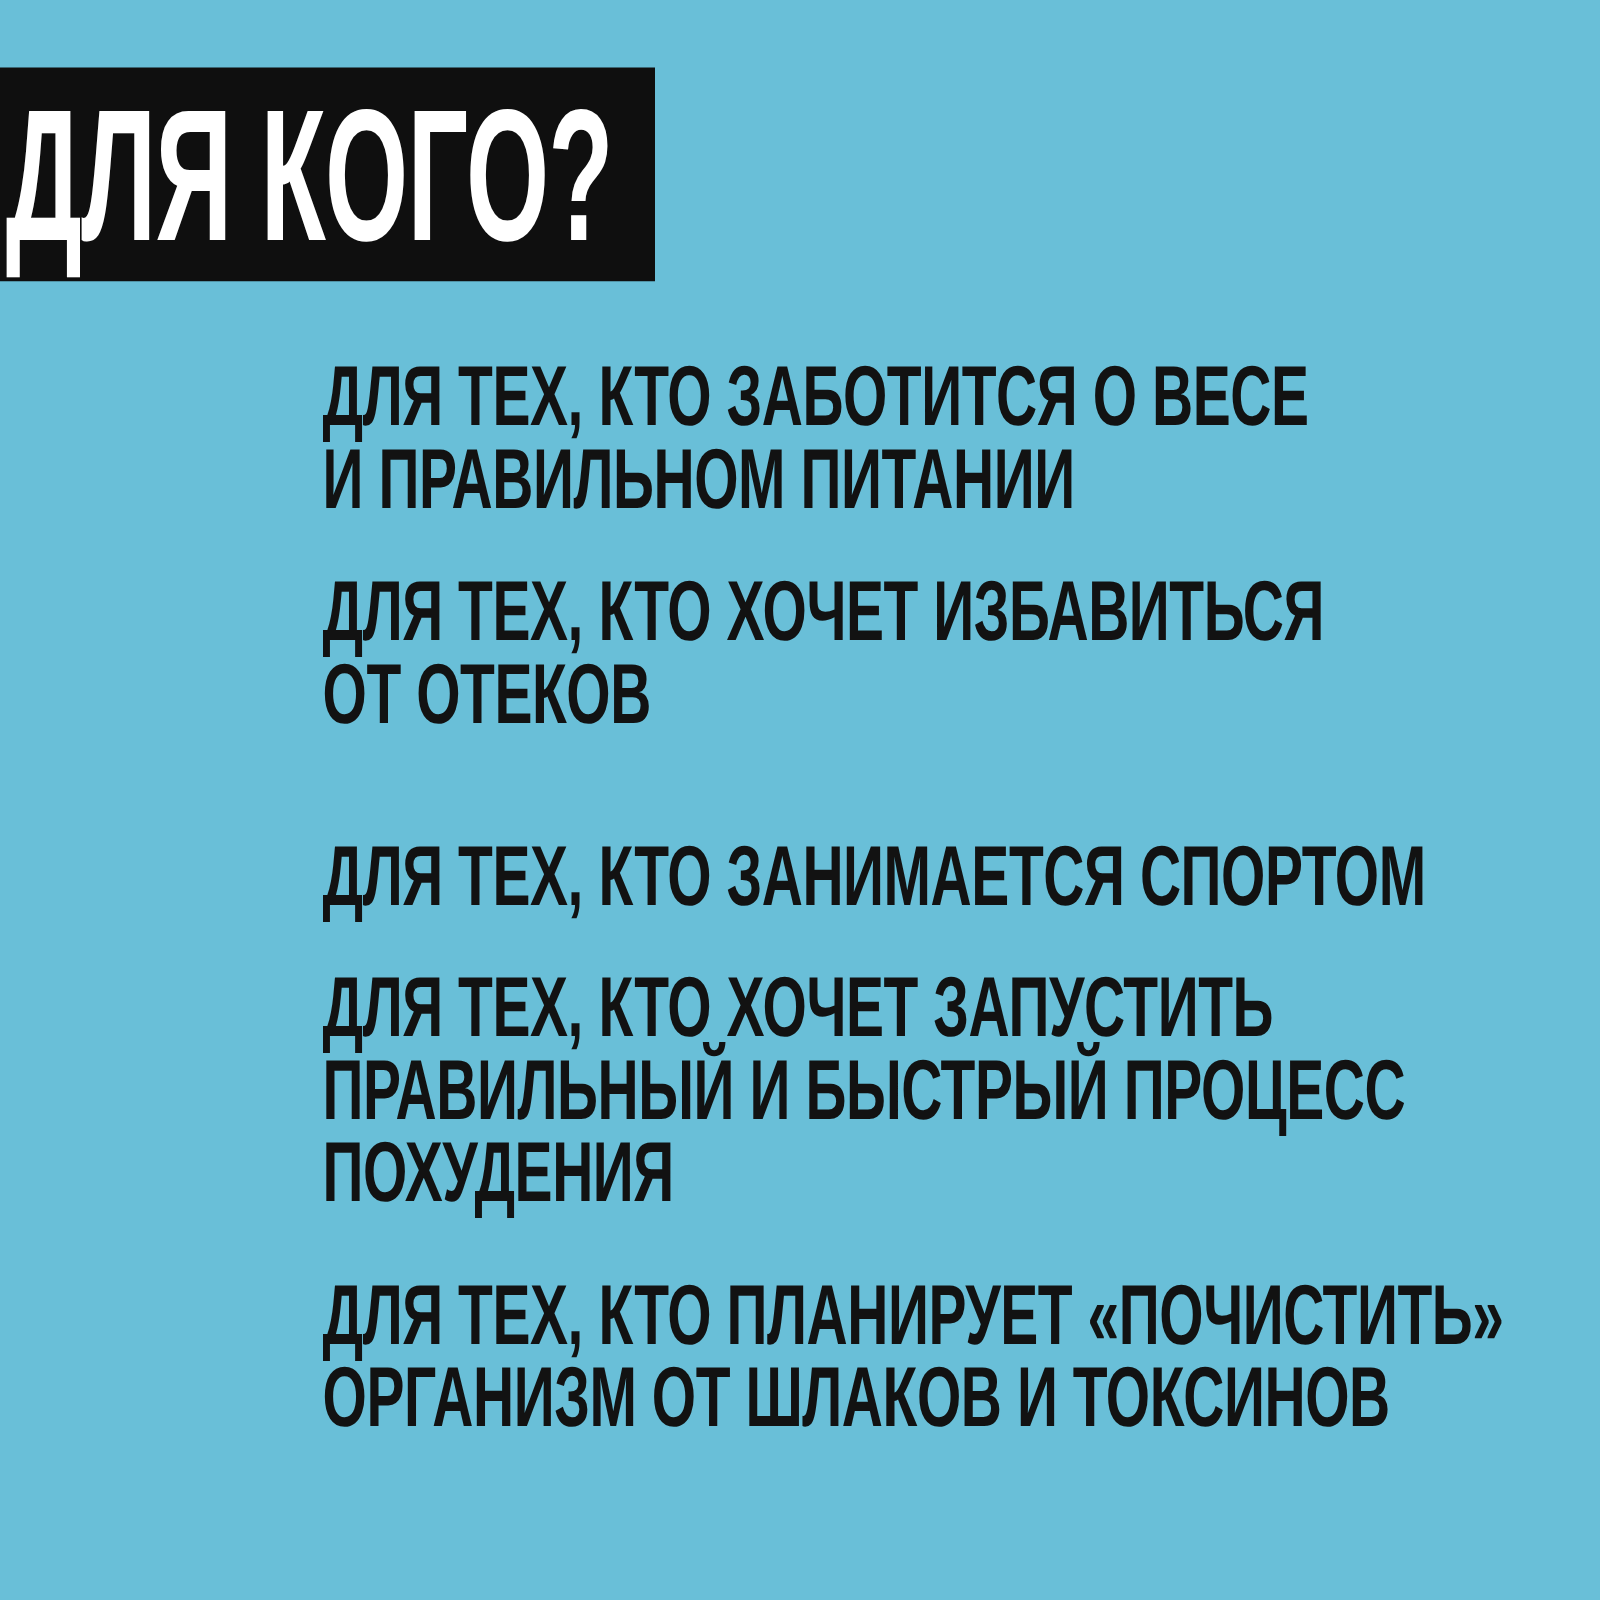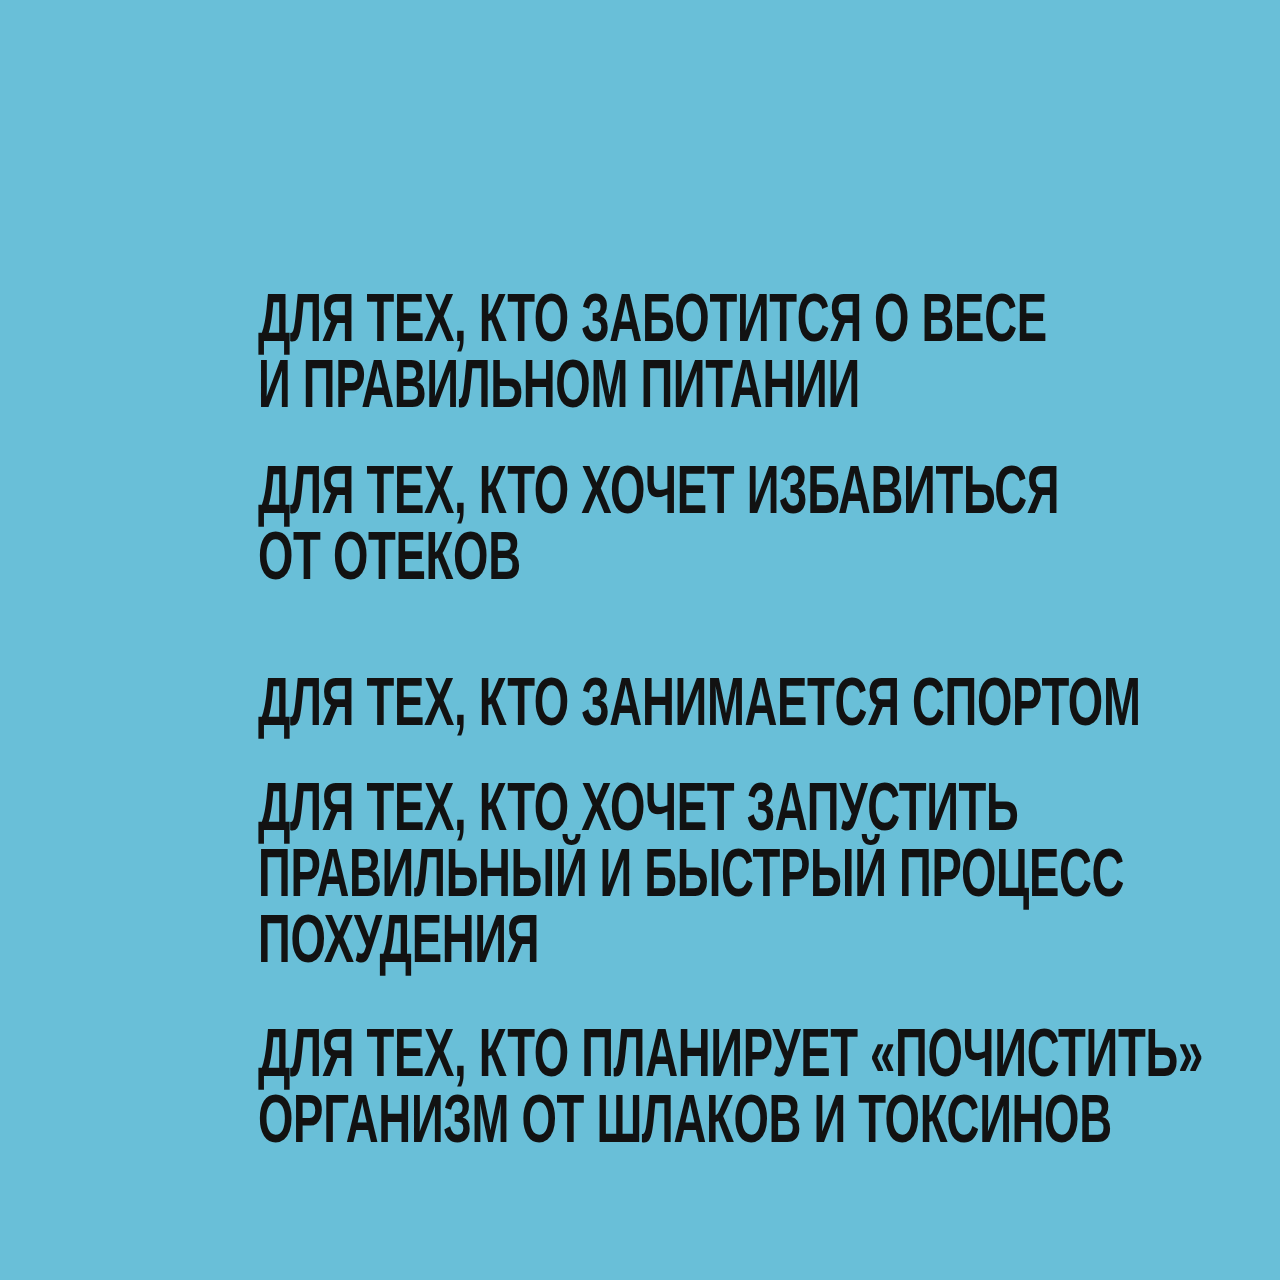--- a/index.html
+++ b/index.html
@@ -50,20 +50,23 @@
   .gap-sm  { margin-bottom: 40px; }
   .gap-lg  { margin-bottom: 80px; }
   .gap-sm2 { margin-bottom: 39px; }
   .gap-md  { margin-bottom: 48px; }
 </style>
 </head>
 <body>
 
 <div class="canvas">
 
+  <div class="header-box">
+    <span class="header-text">ДЛЯ КОГО?</span>
+  </div>
 
   <div class="items">
 
     <div class="item gap-sm">
       <div>ДЛЯ ТЕХ, КТО ЗАБОТИТСЯ О ВЕСЕ</div>
       <div>И ПРАВИЛЬНОМ ПИТАНИИ</div>
     </div>
 
     <div class="item gap-lg">
       <div>ДЛЯ ТЕХ, КТО ХОЧЕТ ИЗБАВИТЬСЯ</div>

